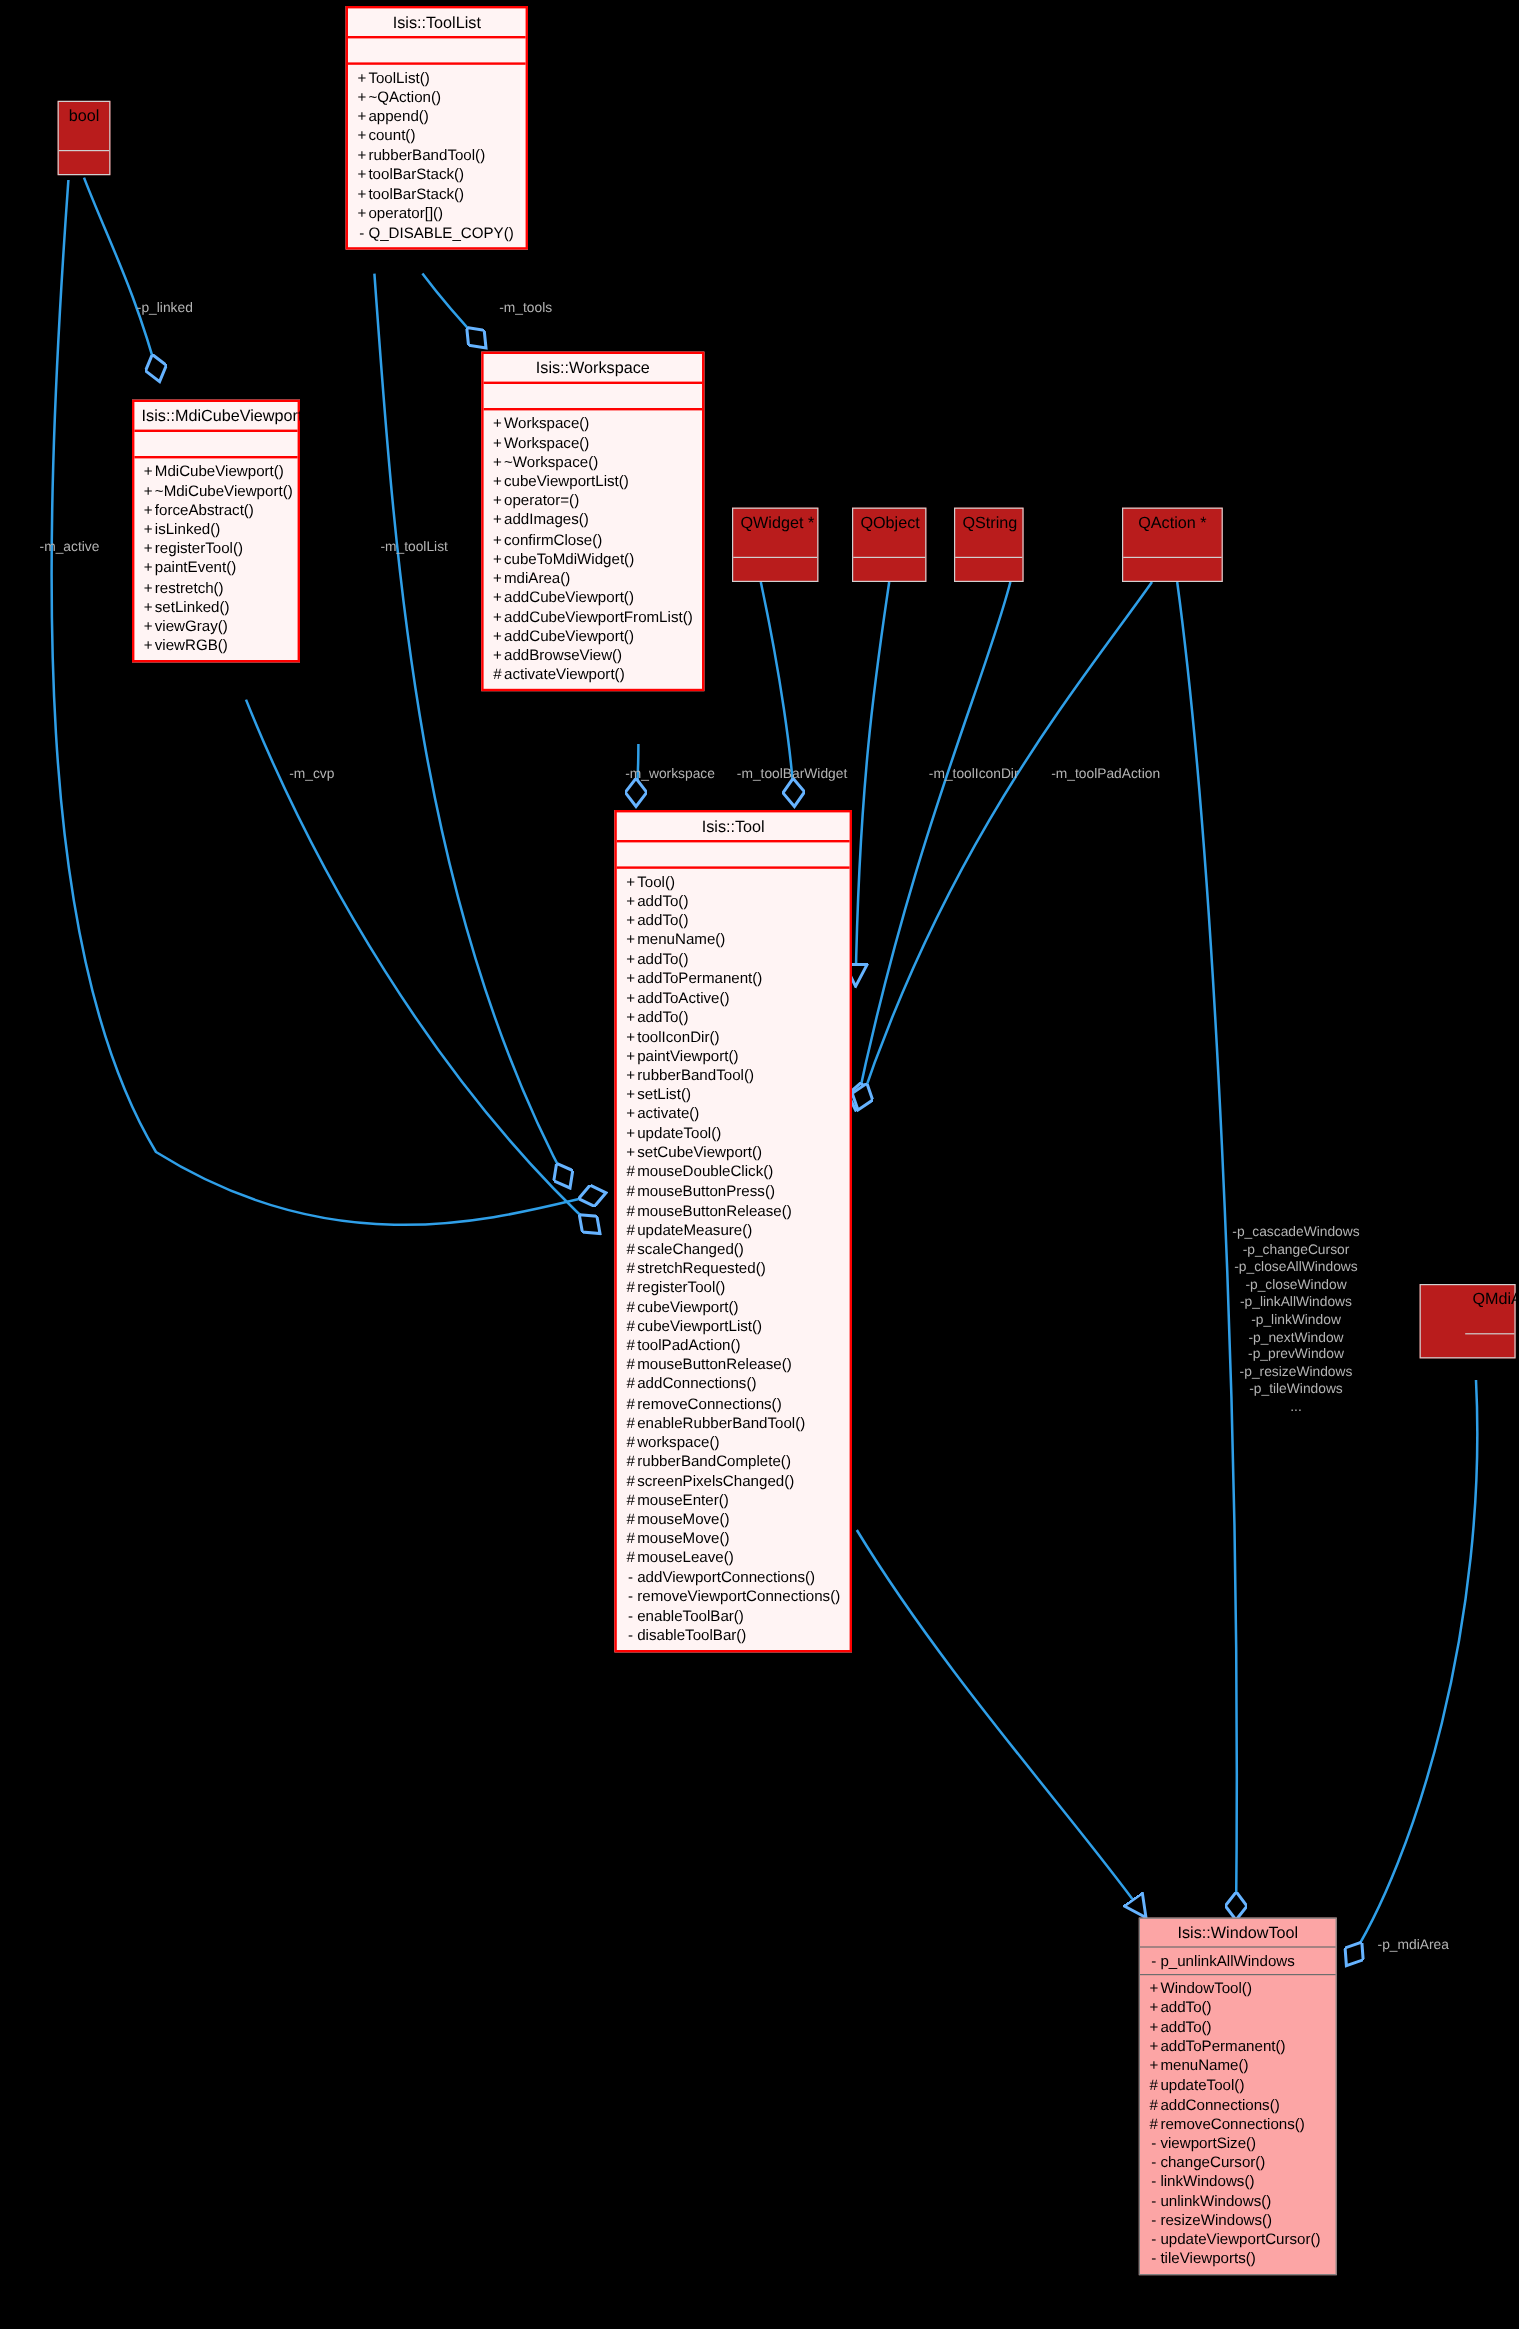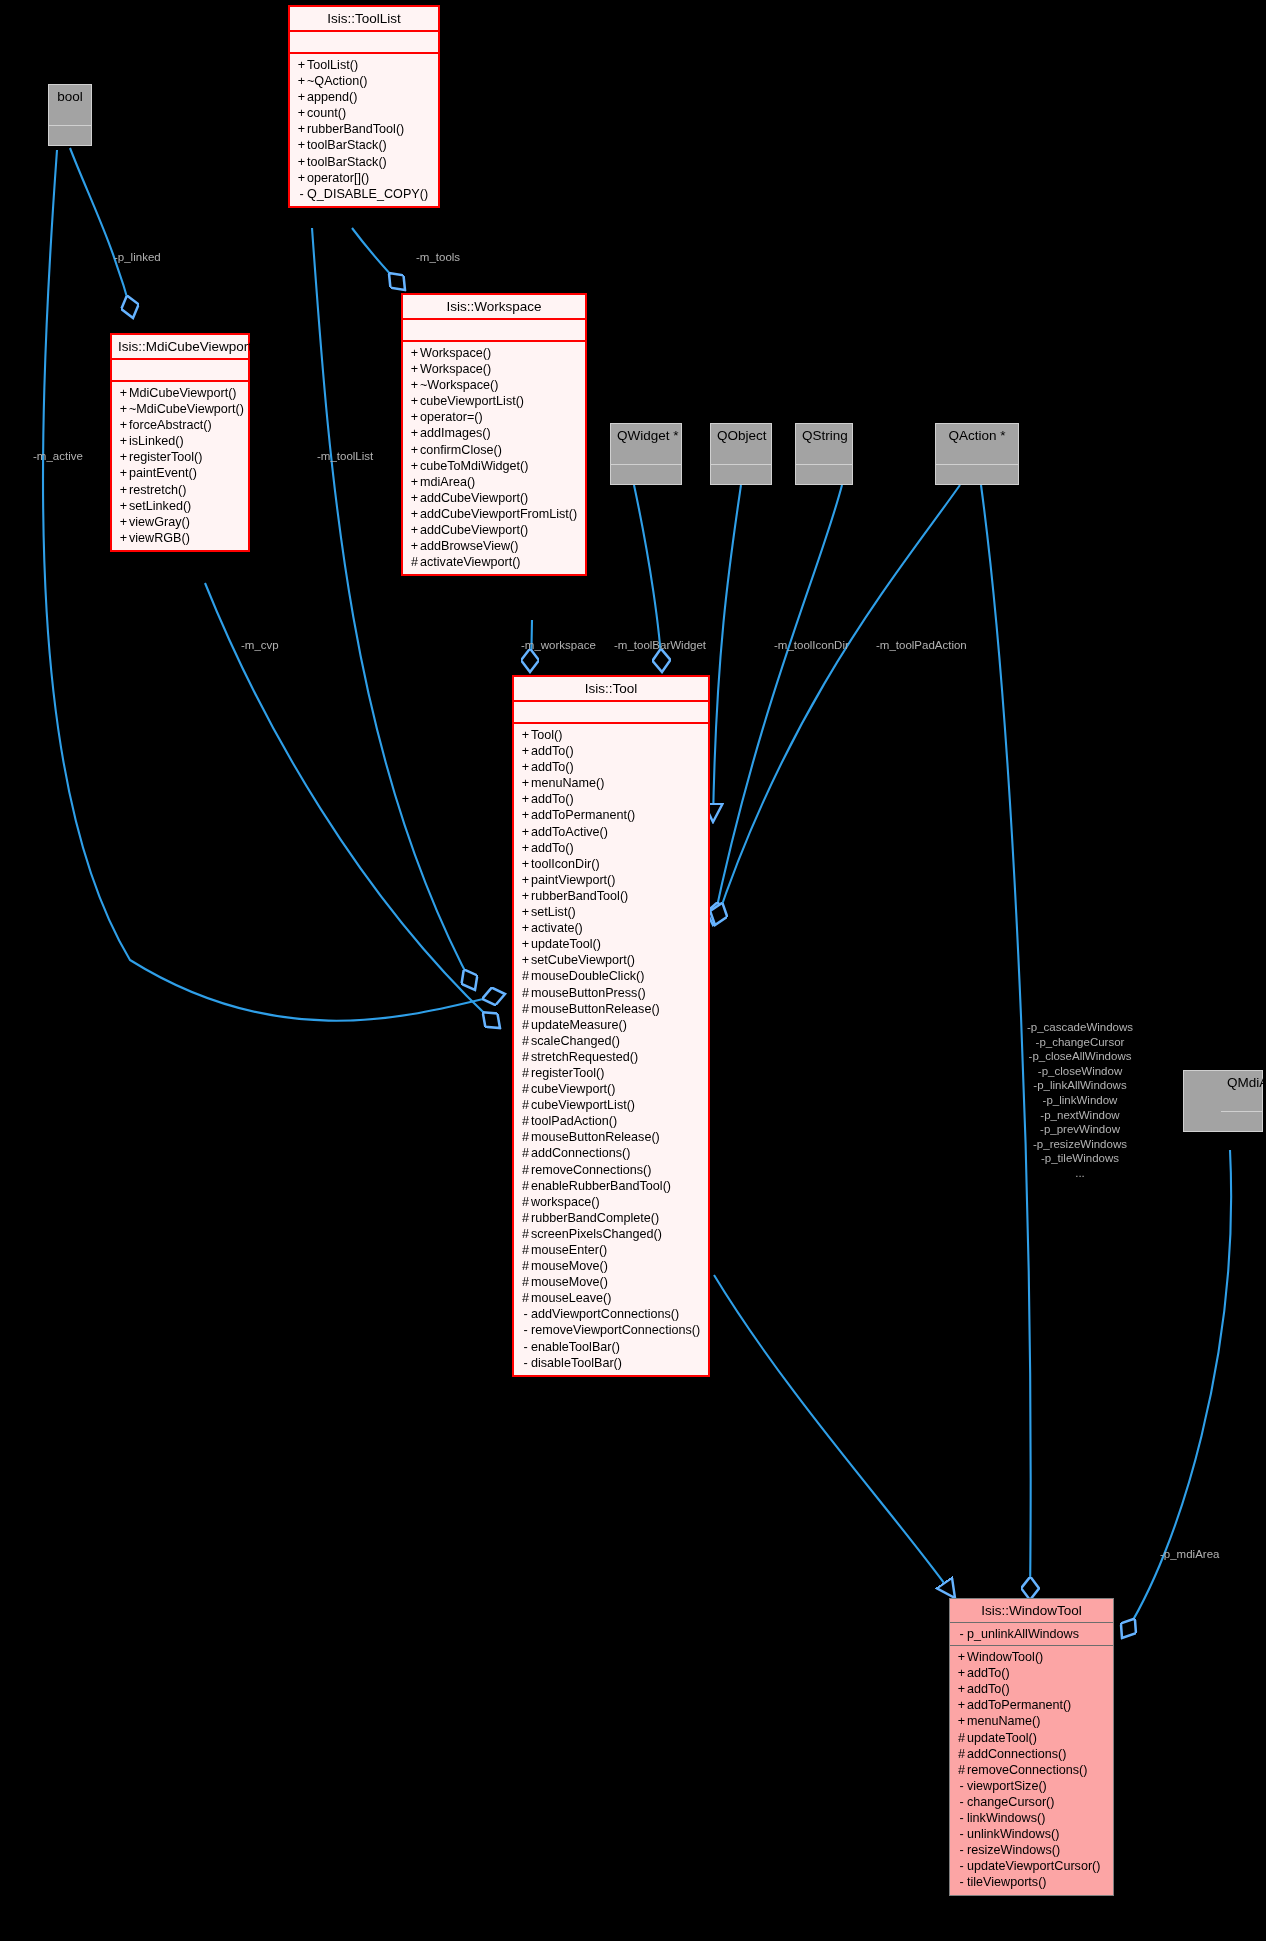--- a/index.html
+++ b/index.html
@@ -21,21 +21,21 @@
     left: 0;
     top: 0;
     width: 1266px;
     height: 1941px;
     pointer-events: none;
   }
   .node {
     position: absolute;
     box-sizing: border-box;
     border: 1px solid #d0d0d0;
-    background: #a3a3a3;
+    background: #b91c1c;
     color: #000000;
     font-size: 13px;
     z-index: 5;
   }
   .node.cls {
     border: 2px solid #ff0000;
     background: #fff4f4;
   }
   .node.current {
     border: 1px solid #808080;
@@ -323,21 +323,21 @@
   <div class="elabel" style="left:241px; top:639px;">-m_cvp</div>
 
   <div class="elabel" style="left:521px; top:639px;">-m_workspace</div>
 
   <div class="elabel" style="left:614px; top:639px;">-m_toolBarWidget</div>
 
   <div class="elabel" style="left:774px; top:639px;">-m_toolIconDir</div>
 
   <div class="elabel" style="left:876px; top:639px;">-m_toolPadAction</div>
 
-  <div class="elabel" style="left:1148px; top:1548px;margin-left:12px;">-p_mdiArea</div>
+  <div class="elabel" style="left:1148px; top:1615px;">-p_mdiArea</div>
 
   <div class="multi-label" style="left:1010px; top:1020px; width:140px;">
     <div>-p_cascadeWindows</div>
     <div>-p_changeCursor</div>
     <div>-p_closeAllWindows</div>
     <div>-p_closeWindow</div>
     <div>-p_linkAllWindows</div>
     <div>-p_linkWindow</div>
     <div>-p_nextWindow</div>
     <div>-p_prevWindow</div>

